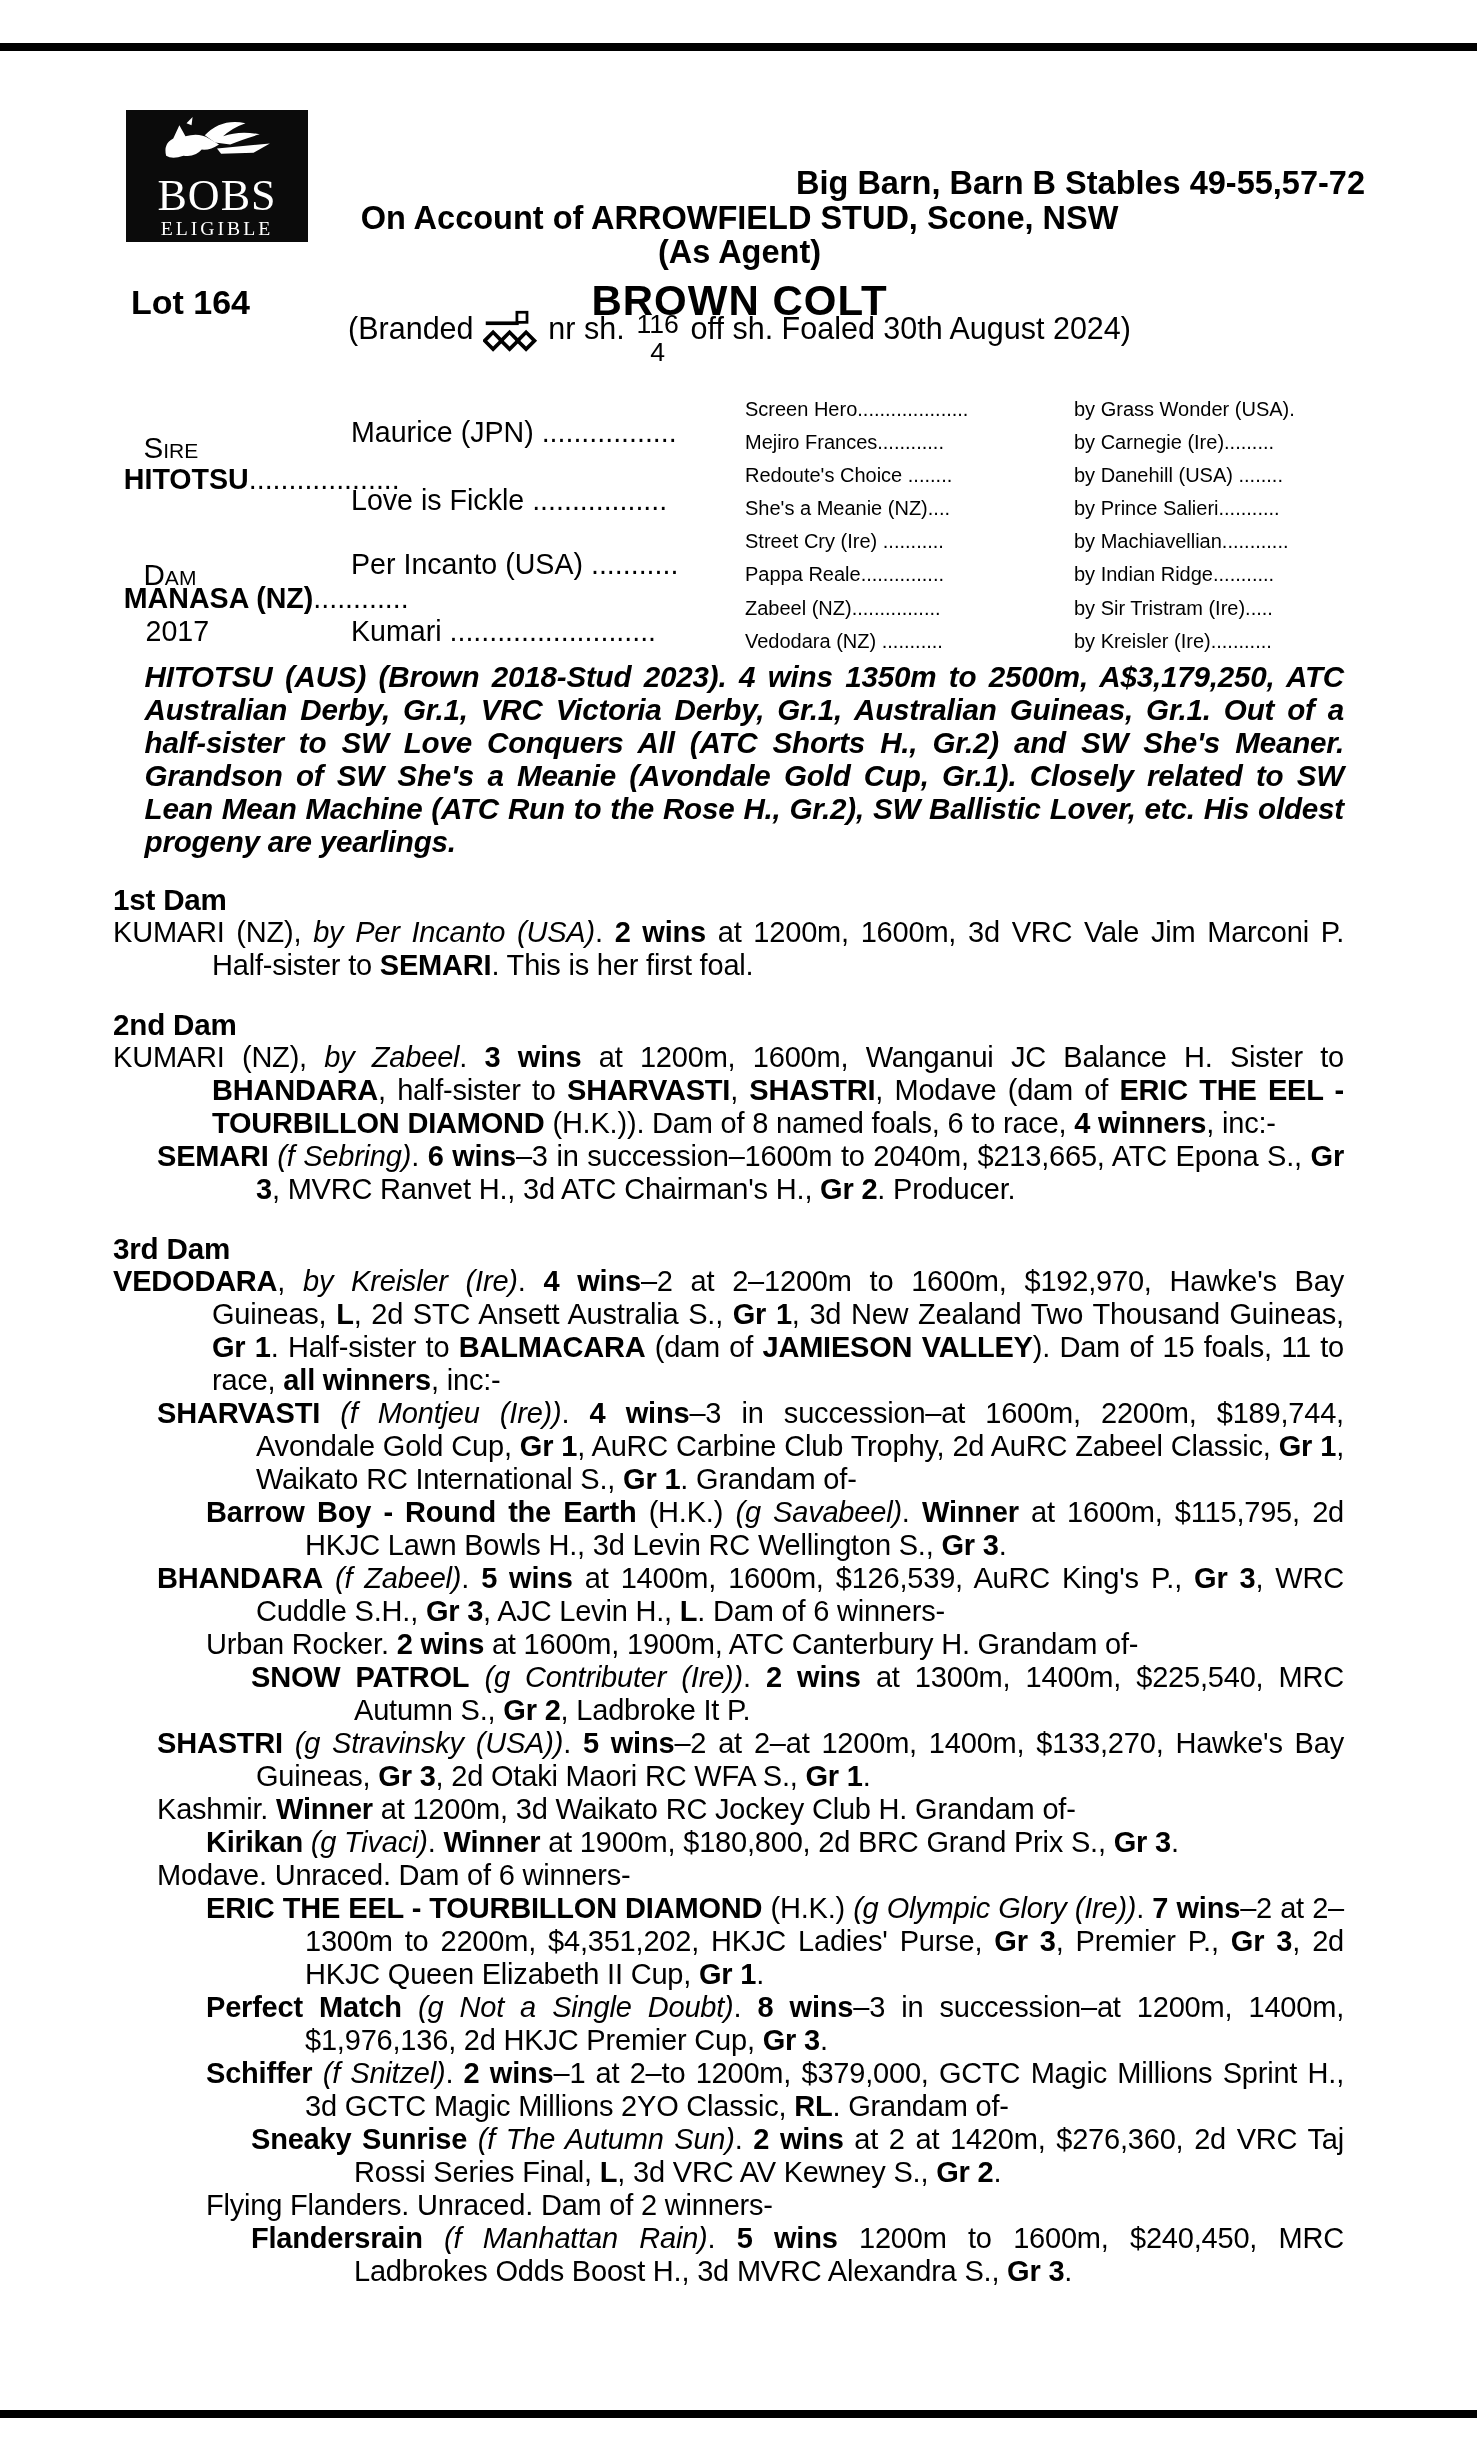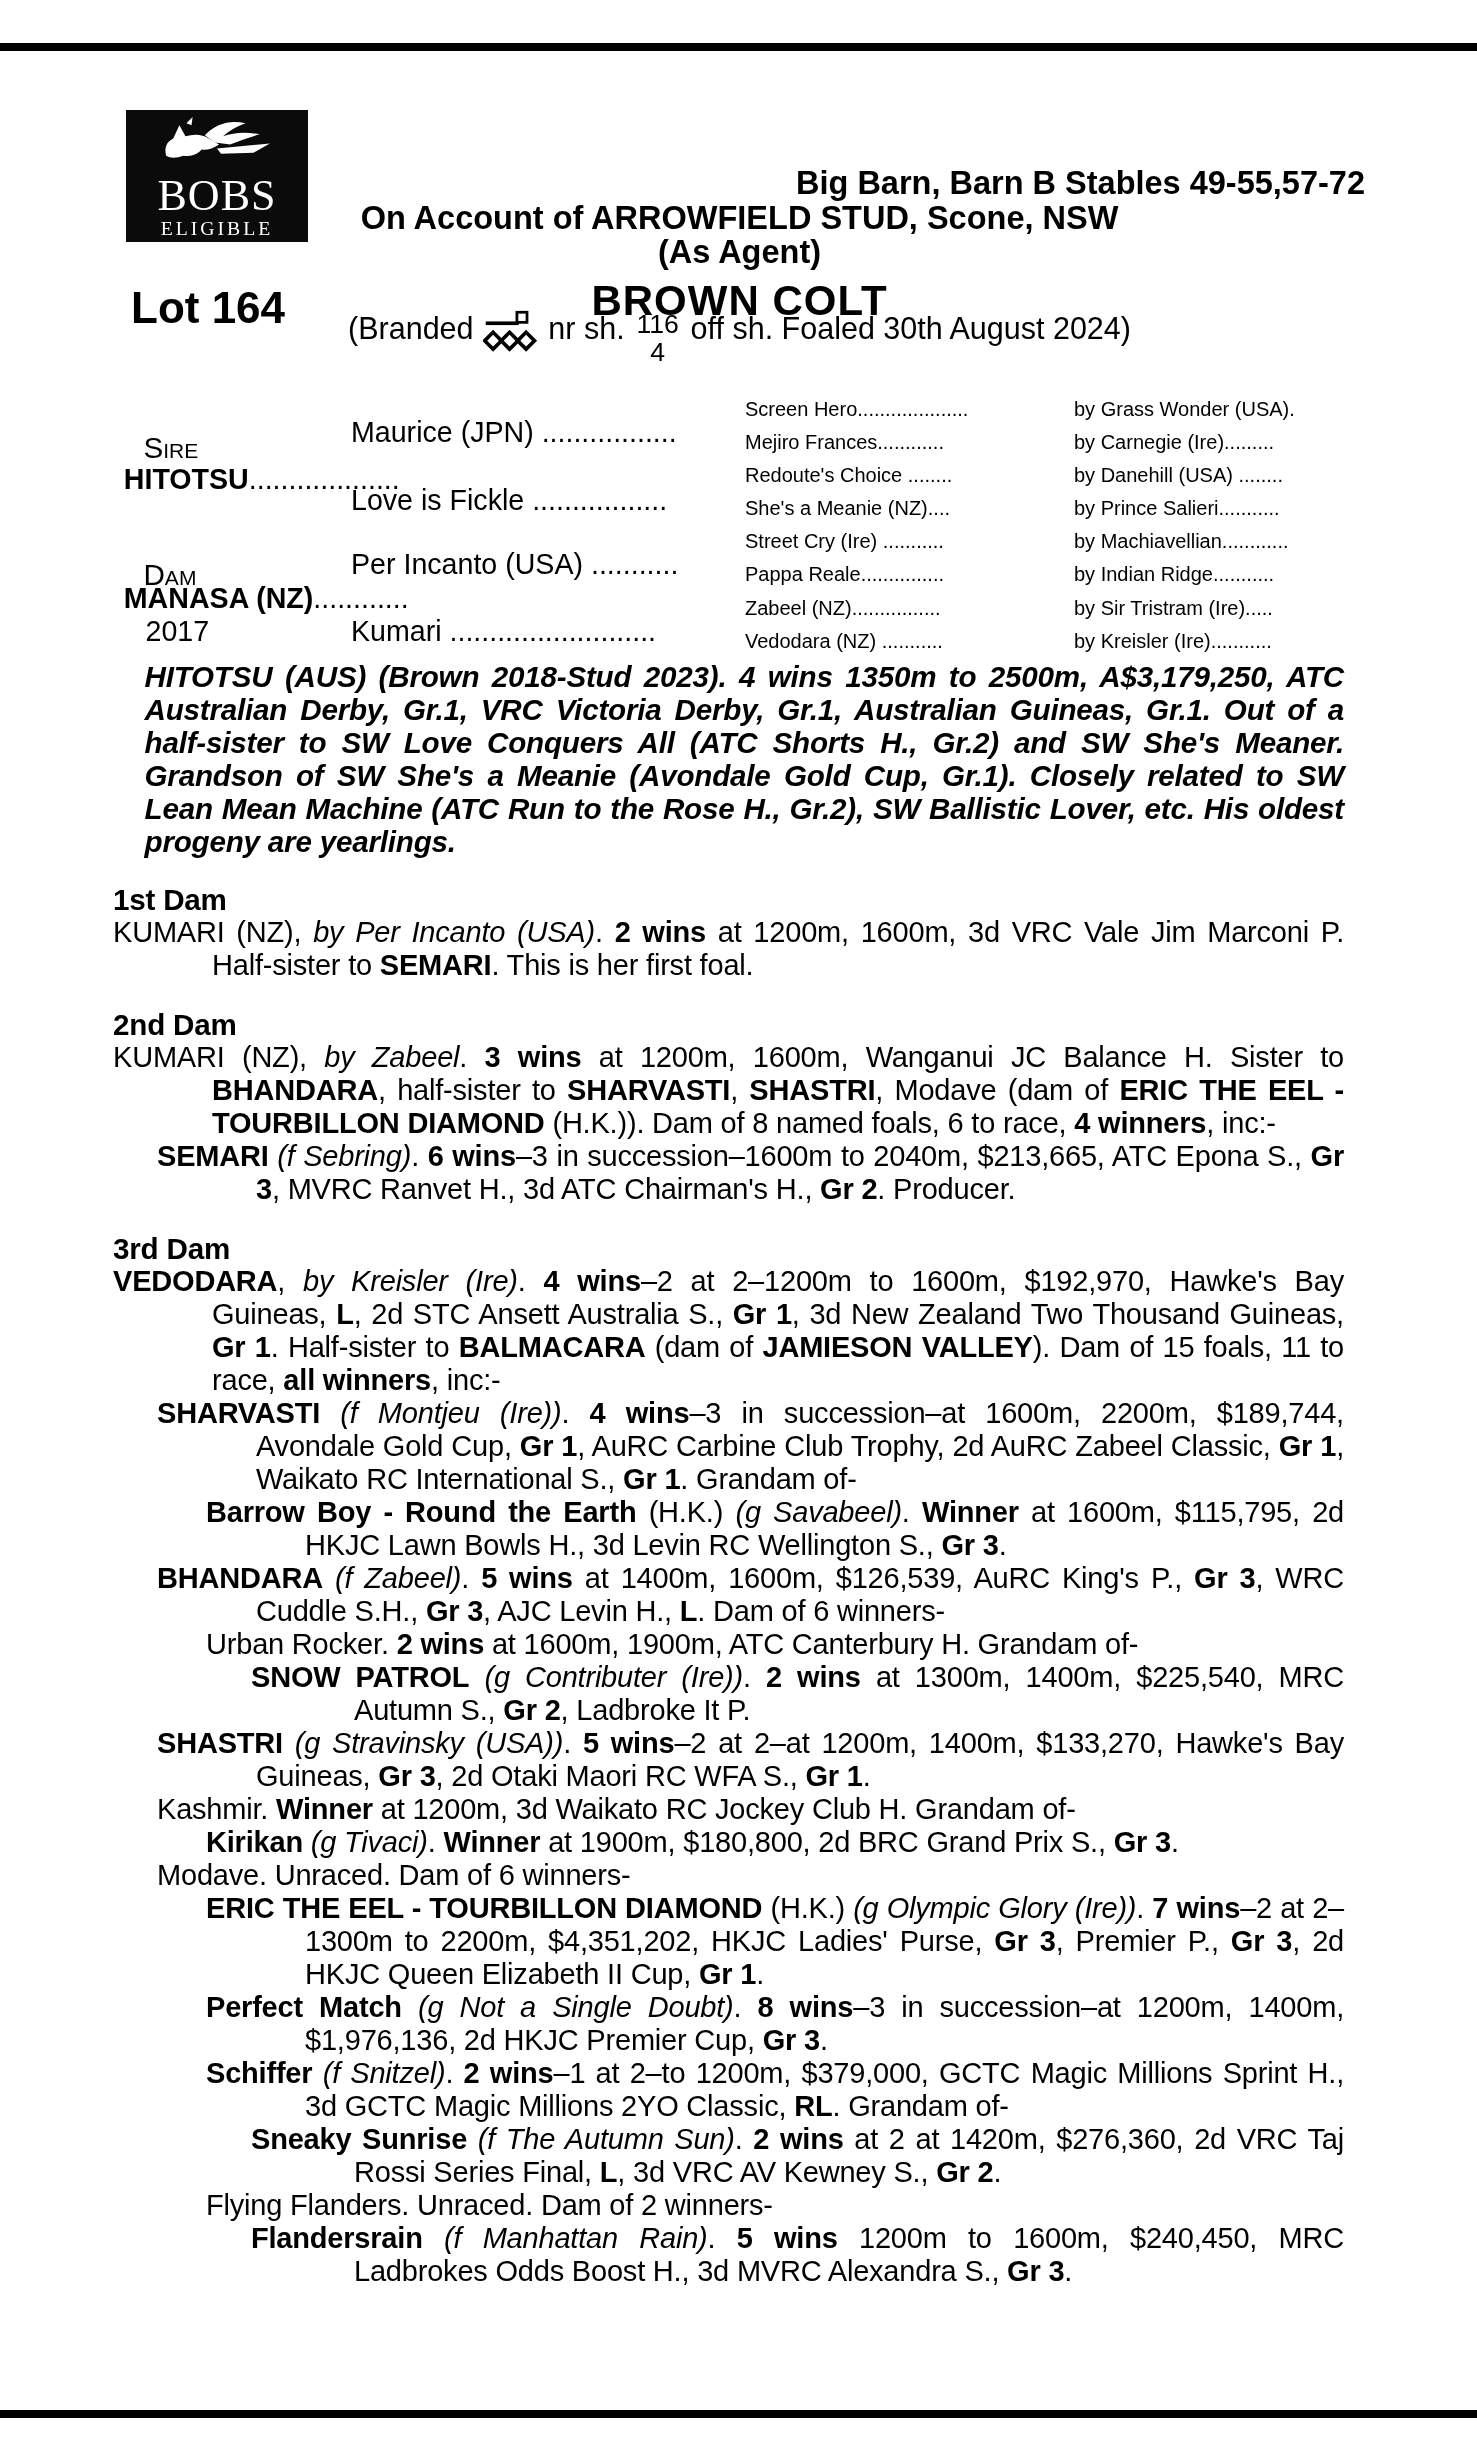--- a/index.html
+++ b/index.html
@@ -13,21 +13,21 @@
   .logo{position:absolute;left:126px;top:110px;width:182px;height:132px;background:#0b0b0b;
         display:flex;flex-direction:column;align-items:center;padding-top:4.9px;box-sizing:border-box;text-align:center;}
   .logo svg{width:150px;height:59px;display:block;}
   .logo-bobs{font-family:"Liberation Serif","DejaVu Serif",serif;color:#fff;font-size:44px;line-height:44px;letter-spacing:1px;}
   .logo-elig{font-family:"Liberation Serif","DejaVu Serif",serif;color:#fff;font-size:19.7px;line-height:20.7px;letter-spacing:3px;}
 
   
   .stable-line{position:absolute;right:113px;top:165px;font-size:32.5px;font-weight:700;white-space:nowrap;}
   .account-line{position:absolute;left:113px;top:200px;width:1253px;text-align:center;font-size:32.5px;font-weight:700;}
   .agent-line{position:absolute;left:113px;top:234px;width:1253px;text-align:center;font-size:32.5px;font-weight:700;}
-  .lot{position:absolute;left:131px;top:283px;font-size:44px;font-weight:700;}
+  .lot{position:absolute;left:131px;top:283px;font-size:34px;font-weight:700;}
   .title{position:absolute;left:113px;top:277px;width:1253px;text-align:center;font-size:42px;font-weight:700;letter-spacing:1px;}
   .brand-line{position:absolute;left:113px;top:311px;width:1253px;height:71px;display:flex;
               justify-content:center;font-size:30.5px;white-space:nowrap;}
   .brand-line svg{width:55px;height:45px;margin:0 9.9px;transform:translateY(-2px);}
   .frac{display:inline-flex;flex-direction:column;align-items:center;font-size:26.6px;line-height:27.6px;margin:0 11.8px;}
 
   
   .pedigree{position:absolute;left:113px;top:392px;width:1253px;height:268px;font-size:28.6px;}
   .gen-label{position:absolute;font-variant:small-caps;font-size:29.6px;}
   .gen-name{position:absolute;white-space:nowrap;}

